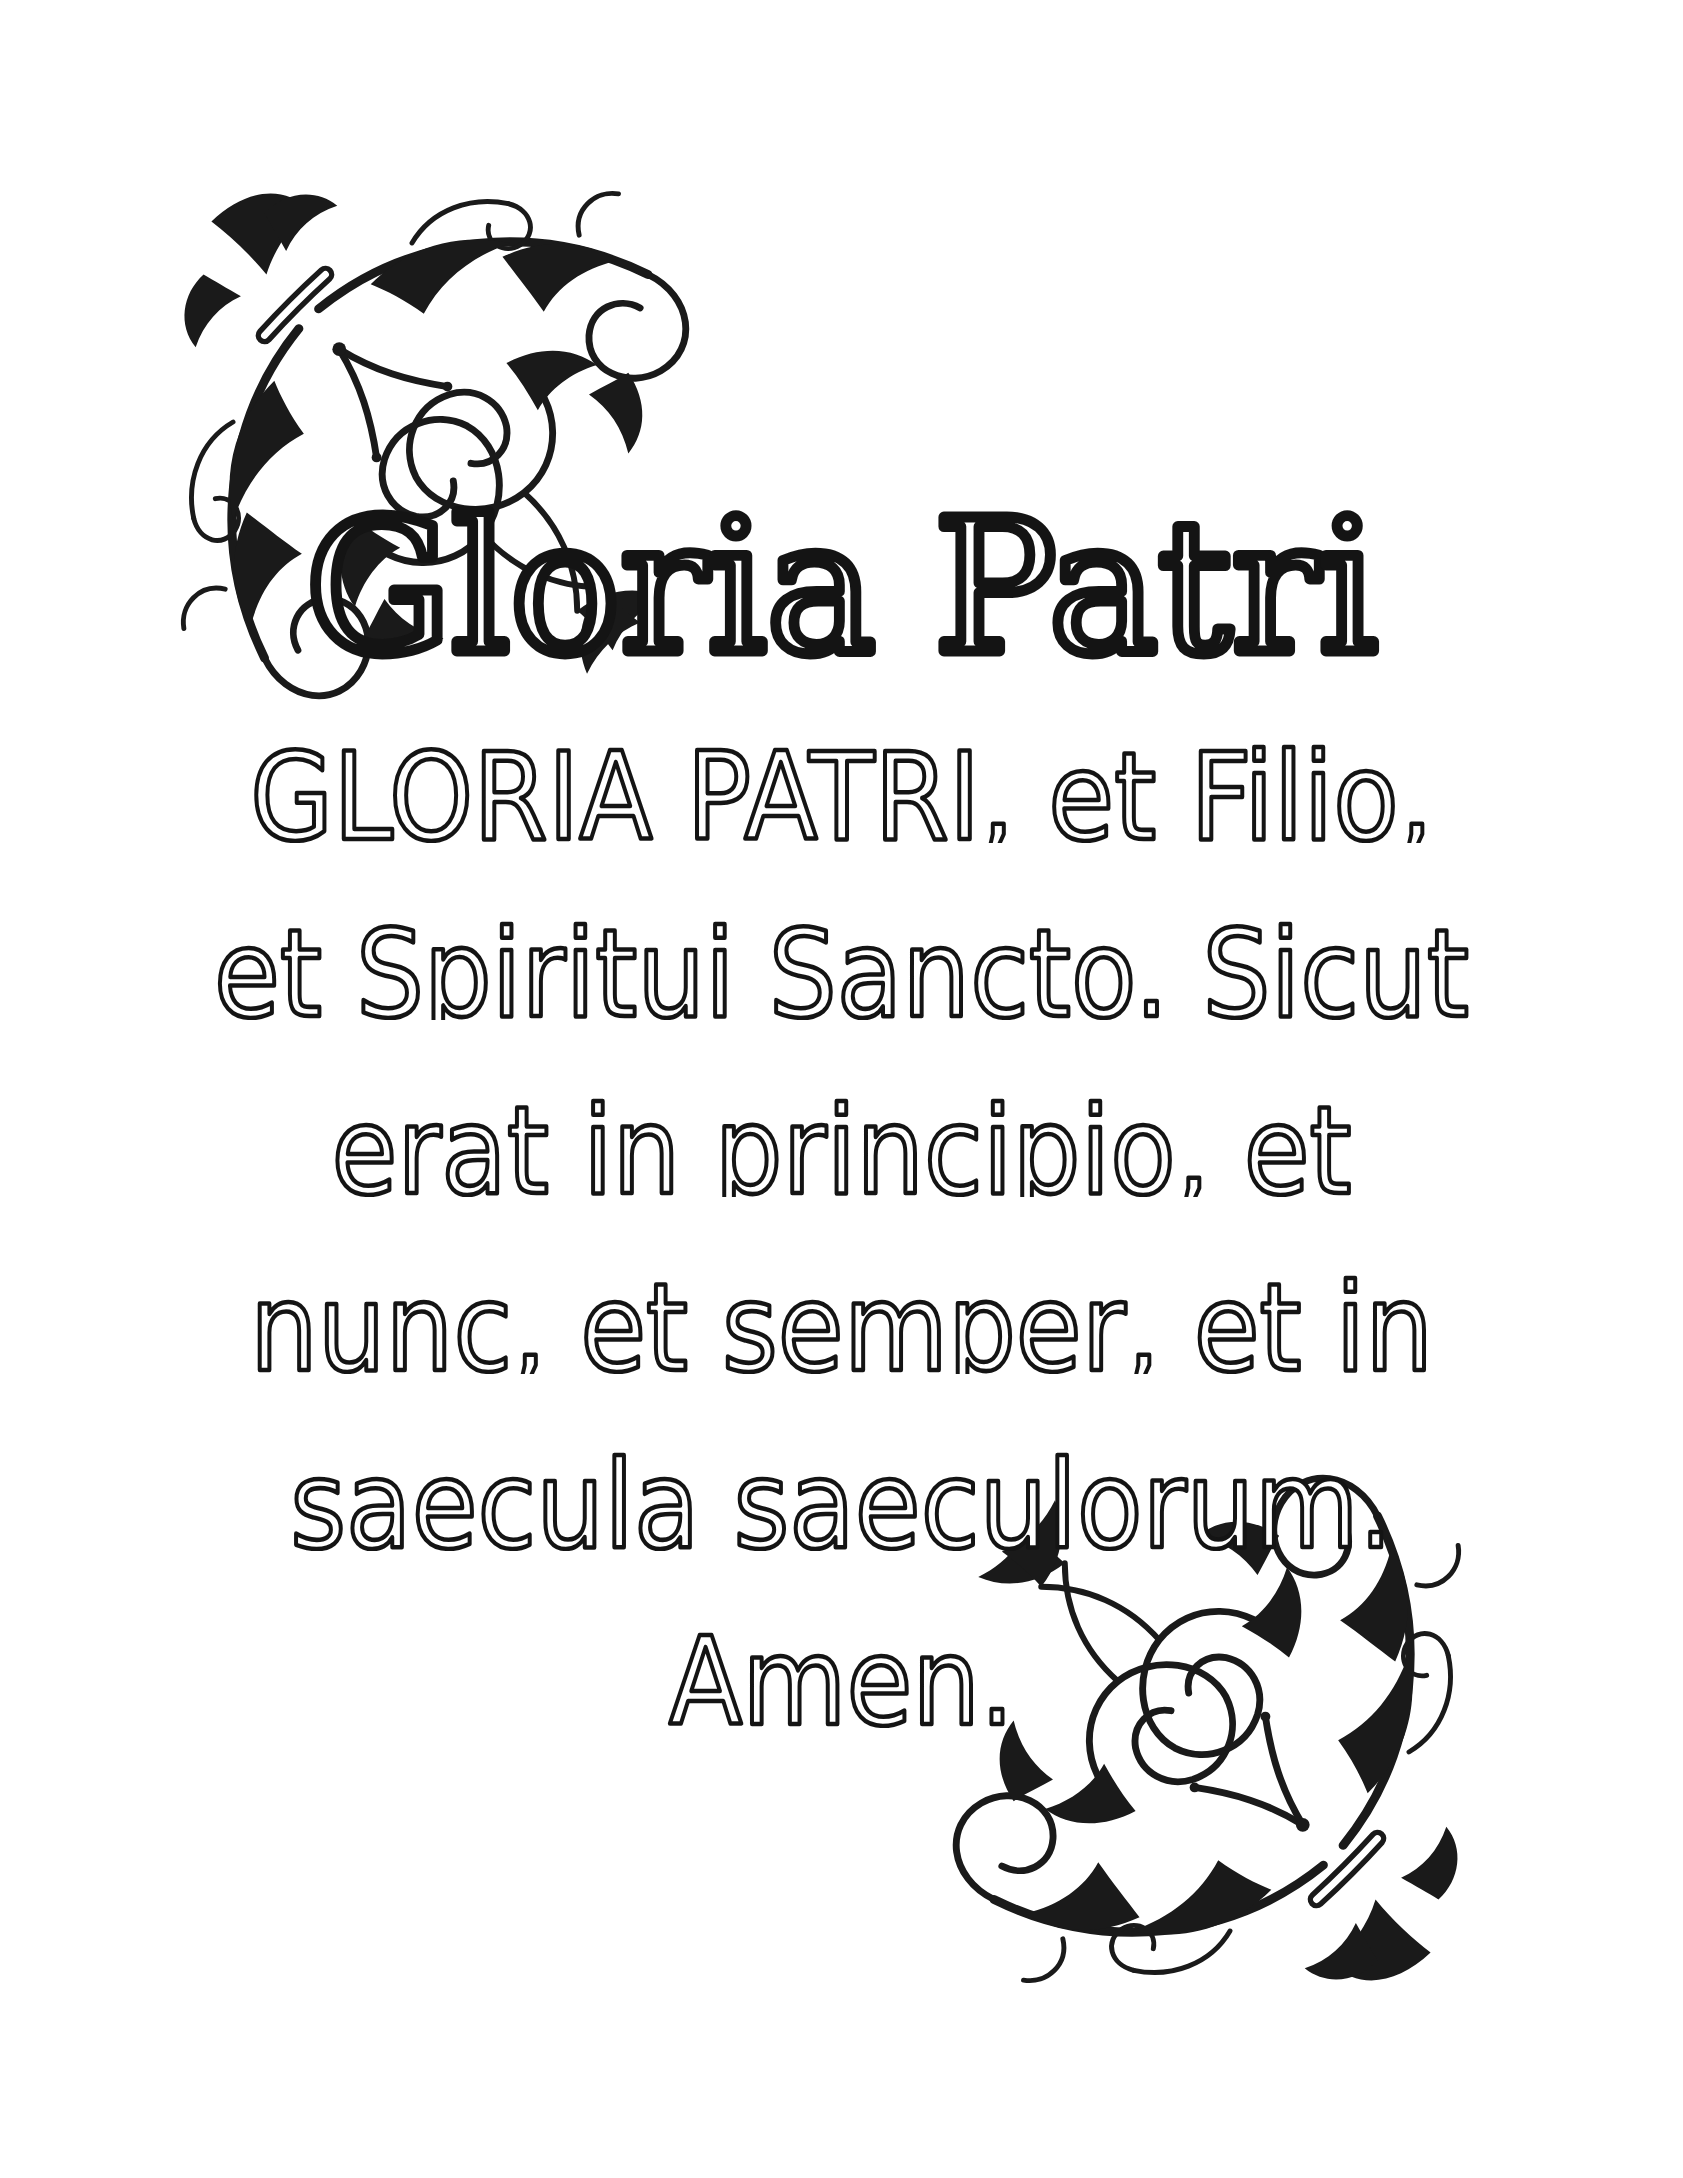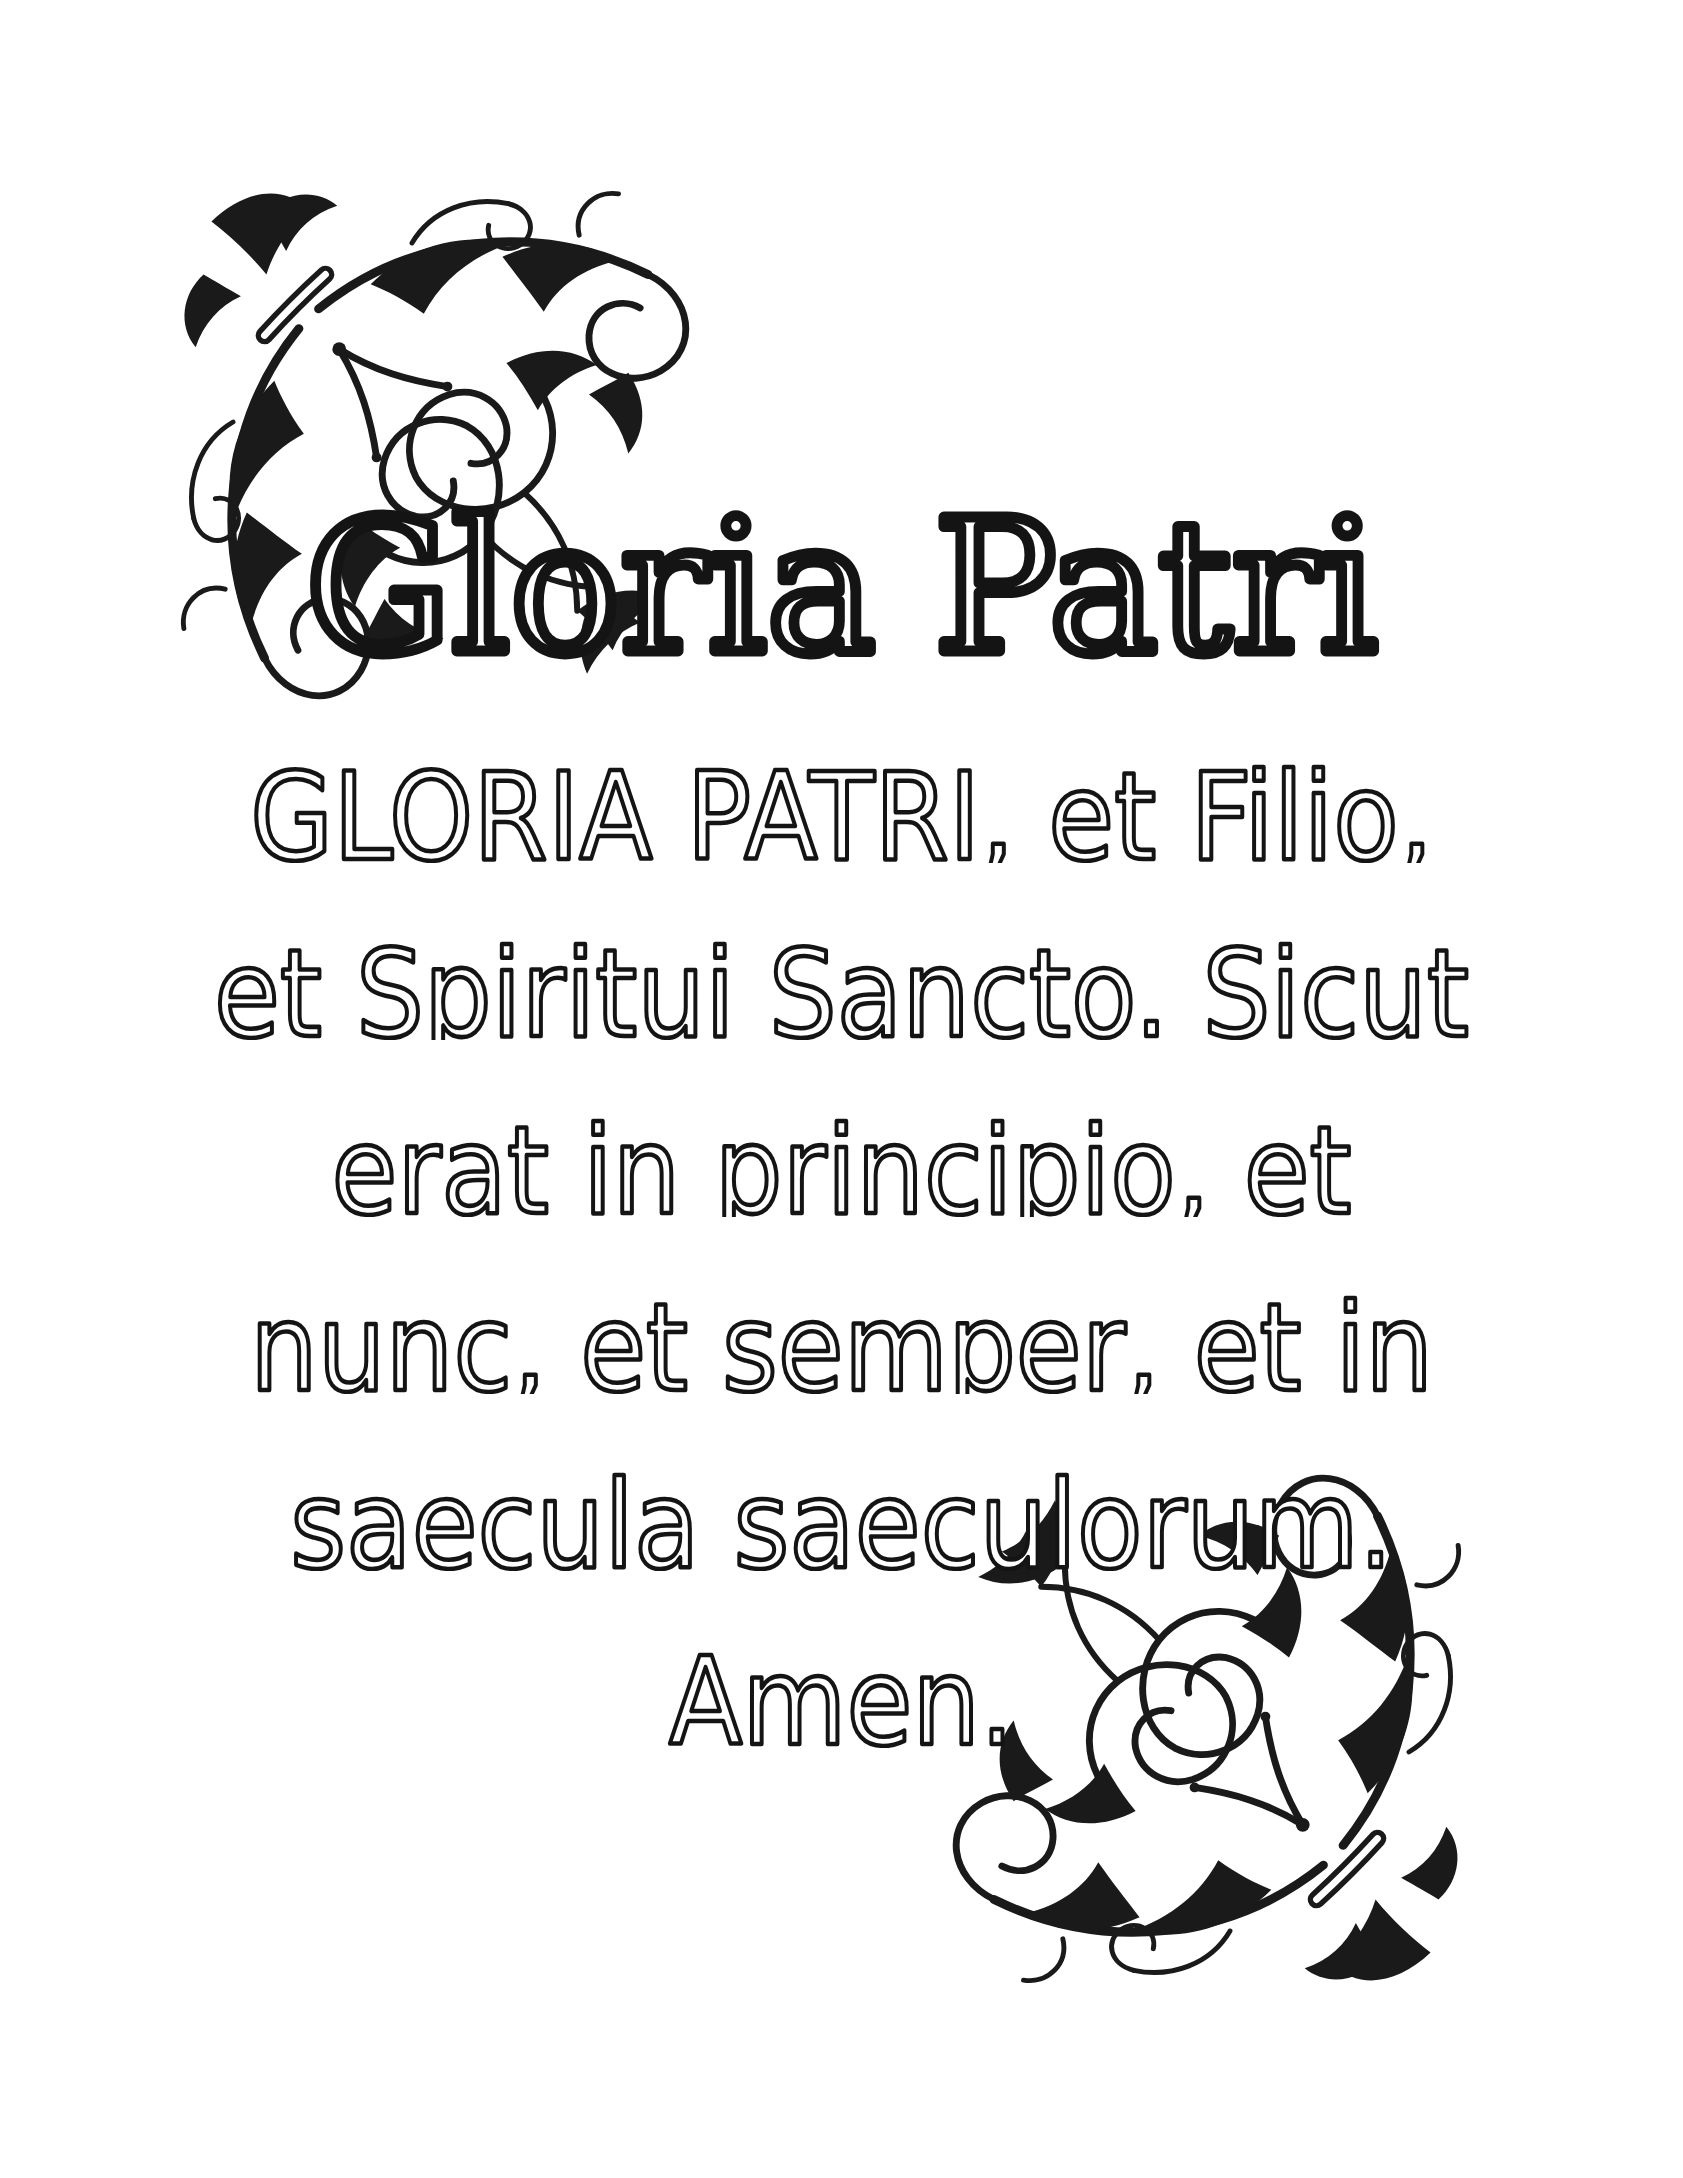--- a/index.html
+++ b/index.html
@@ -16,21 +16,21 @@
   #orn-br { left: 935px; top: 1457px; width: 590px; height: 590px; transform: rotate(180deg); }
   .title-svg { position: absolute; left: 0; top: 475px; width: 1683px; height: 208px; }
   .title-svg text {
     font-family: "DejaVu Serif", serif;
     font-size: 185px;
     fill: #ffffff;
     stroke: #141414;
     stroke-width: 11px;
     stroke-linejoin: round;
   }
-  .lines { position: absolute; left: 0; top: 686px; width: 1683px; }
+  .lines { position: absolute; left: 0; top: 666px; width: 1683px; }
   .line-svg { display: block; width: 1683px; height: 177px; }
   .line-svg text {
     font-family: "DejaVu Sans", sans-serif;
     font-size: 123px;
     fill: #ffffff;
     stroke: #141414;
     stroke-width: 4.6px;
     stroke-linejoin: round;
   }
 </style>

